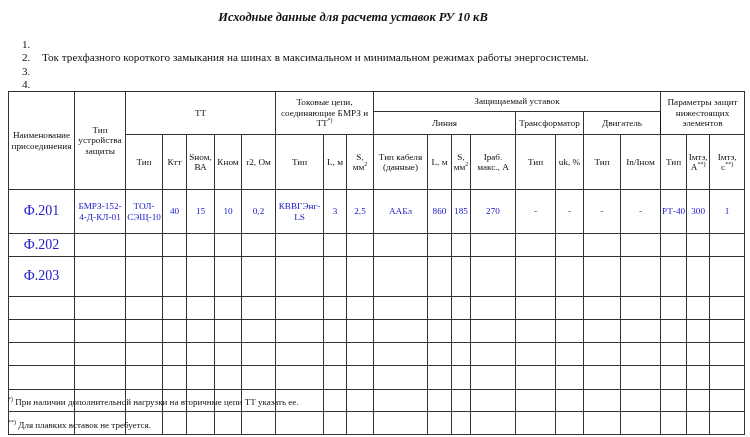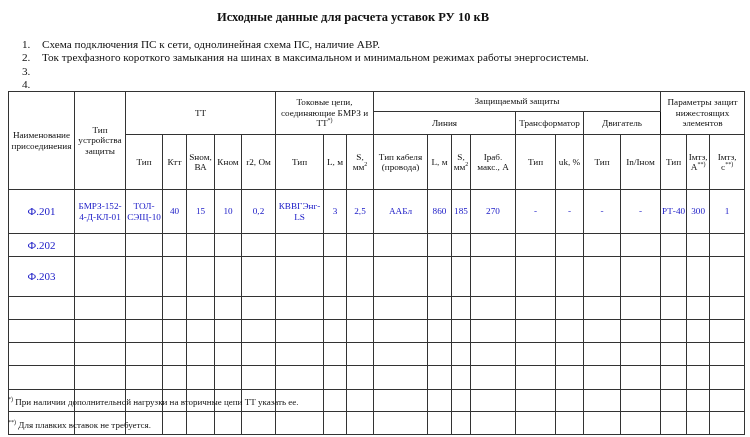--- a/index.html
+++ b/index.html
@@ -1,42 +1,41 @@
 <!DOCTYPE html>
 <html><head>
 <meta charset="utf-8">
 <style>
   html, body { margin: 0; padding: 0; background: #ffffff; }
   body { width: 750px; height: 437px; position: relative; overflow: hidden;
          font-family: "Liberation Serif", "DejaVu Serif", serif; color: #111; }
   .title { position: absolute; top: 10px; left: 0; width: 706px; text-align: center;
-           font-weight: bold; font-size: 12.5px; }
+           font-weight: bold; font-size: 12.5px; font-style: italic; }
   .list { position: absolute; top: 38px; left: 22px; margin: 0; padding: 0; list-style: none;
           font-size: 11.2px; line-height: 13.4px; }
   .list li { display: flex; }
   .list .num { width: 20px; }
   table.grid { position: absolute; left: 8px; top: 91px; border-collapse: collapse;
                table-layout: fixed; font-size: 9.2px; line-height: 10.5px; }
   table.grid td { border: 1.2px solid #333; text-align: center; vertical-align: middle;
                   padding: 0 1px; overflow: hidden; }
   table.grid td.bl { border-left-width: 1.8px; border-left-color: #111; }
   .blue { color: #2020c8; }
-  .blue-lg { color: #2020c8; font-size: 11px; }
+  .blue-lg { color: #2020c8; font-size: 14px; }
   sup { font-size: 6px; line-height: 0; }
   .foot { position: absolute; left: 8px; font-size: 9px; }
 </style>
 </head>
 <body>
 
 <div class="title">Исходные данные для расчета уставок РУ 10 кВ</div>
 
 <ol class="list">
   <li>
       <span class="num">1.</span>
-      <span>Схема подключения ПС к сети, однолинейная схема ПС, наличие АВР.</span>
     </li>
   <li>
       <span class="num">2.</span>
       <span>Ток трехфазного короткого замыкания на шинах в максимальном и минимальном режимах работы энергосистемы.</span>
     </li>
   <li>
       <span class="num">3.</span>
     </li>
   <li>
       <span class="num">4.</span>
@@ -66,38 +65,38 @@
       <col style="width:25px">
       <col style="width:23px">
       <col style="width:35px">
   </colgroup>
   <tbody>
       <tr style="height:20px">
     <td rowspan="3">Наименование присоединения</td>
     <td rowspan="3">Тип устройства защиты</td>
     <td colspan="5" rowspan="2" class="bl">ТТ</td>
     <td colspan="3" rowspan="2" class="bl"><span>Токовые цепи, соединяющие БМРЗ и ТТ</span><sup>*)</sup></td>
-    <td colspan="8" class="bl">Защищаемый защиты</td>
+    <td colspan="8" class="bl">Защищаемый уставок</td>
     <td colspan="3" rowspan="2" class="bl">Параметры защит нижестоящих элементов</td>
   </tr>
   <tr style="height:23px">
     <td colspan="4" class="bl">Линия</td>
     <td colspan="2" class="bl">Трансформатор</td>
     <td colspan="2" class="bl">Двигатель</td>
   </tr>
   <tr style="height:55px">
     <td class="bl">Тип</td>
     <td>Ктт</td>
     <td>Sном, ВА</td>
     <td>Кном</td>
     <td>r2, Ом</td>
     <td class="bl">Тип</td>
     <td>L, м</td>
     <td><span>S, мм</span><sup>2</sup></td>
-    <td class="bl">Тип кабеля (провода)</td>
+    <td class="bl">Тип кабеля (данные)</td>
     <td>L, м</td>
     <td><span>S, мм</span><sup>2</sup></td>
     <td>Iраб. макс., А</td>
     <td class="bl">Тип</td>
     <td>uk, %</td>
     <td class="bl">Тип</td>
     <td>In/Iном</td>
     <td class="bl">Тип</td>
     <td><span>Iмтз, А</span><sup>**)</sup></td>
     <td><span>Iмтз, с</span><sup>**)</sup></td>

